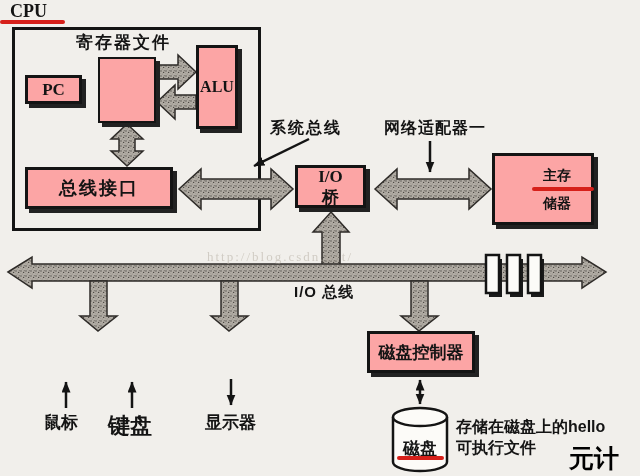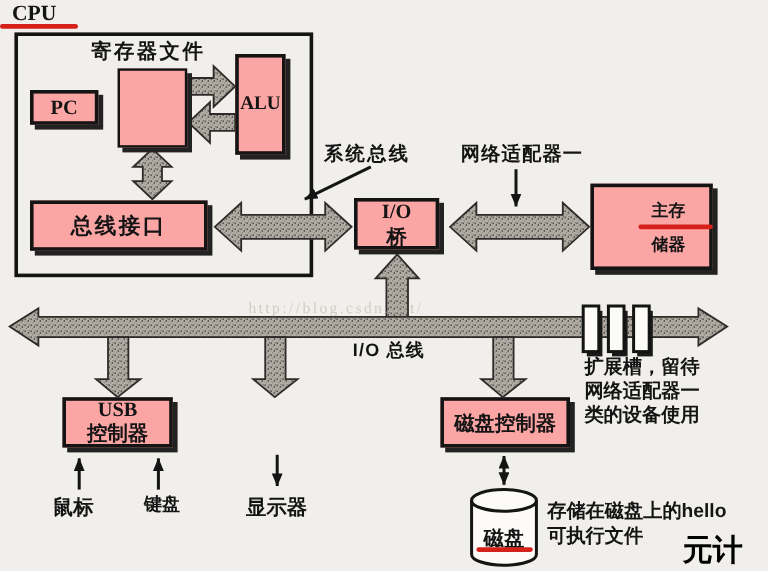--- a/index.html
+++ b/index.html
@@ -117,40 +117,31 @@
     <span class="serif" style="font-size:17px;">I/O</span>
     <span style="font-size:17px;">桥</span>
   </div>
 
   <div class="box" style="left:492px;top:153px;width:68px;height:66px;font-size:14px;line-height:20px;padding-left:28px;">
     <span>主存</span>
     <span class="redline" style="position:static;width:62px;align-self:flex-end;margin:2px -3px 2px 0;"></span>
     <span>储器</span>
   </div>
 
-  <div class="box" style="left:52px;top:331px;width:86px;height:36px;font-size:17px;line-height:20px;">
-    <span class="serif">USB</span>
-    <span>控制器</span>
-  </div>
 
 
   <div class="box" style="left:367px;top:331px;width:102px;height:36px;font-size:17px;">磁盘控制器</div>
 
   <div class="lbl" style="left:44px;top:411px;font-size:17px;">鼠标</div>
-  <div class="lbl" style="left:120px;top:411px;font-size:15px;">键盘</div>
+  <div class="lbl" style="left:108px;top:411px;font-size:22px;">键盘</div>
   <div class="lbl" style="left:205px;top:411px;font-size:17px;font-family:Liberation Mono, monospace;">显示器</div>
 
   <div class="lbl" style="left:396px;top:437px;width:48px;text-align:center;font-size:17px;">磁盘</div>
   <div class="redline" style="left:397px;top:456px;width:47px;"></div>
 
-  <div class="lbl" style="left:487px;top:297px;font-size:16px;line-height:20px;">
-    <div>扩展槽，留待</div>
-    <div>网络适配器一</div>
-    <div>类的设备使用</div>
-  </div>
 
   <div class="lbl" style="left:456px;top:416px;font-size:16px;line-height:21px;">
     <div>存储在磁盘上的hello</div>
     <div>可执行文件</div>
   </div>
 
   <div class="wm" style="left:207px;top:249px;font-size:13px;letter-spacing:2px;opacity:.55;font-family:'Liberation Serif',serif;font-weight:400;">http://blog.csdn.net/</div>
   <div class="wm" style="left:569px;top:442px;font-size:25px;color:#000000;">元计算</div>
 
 </div>

